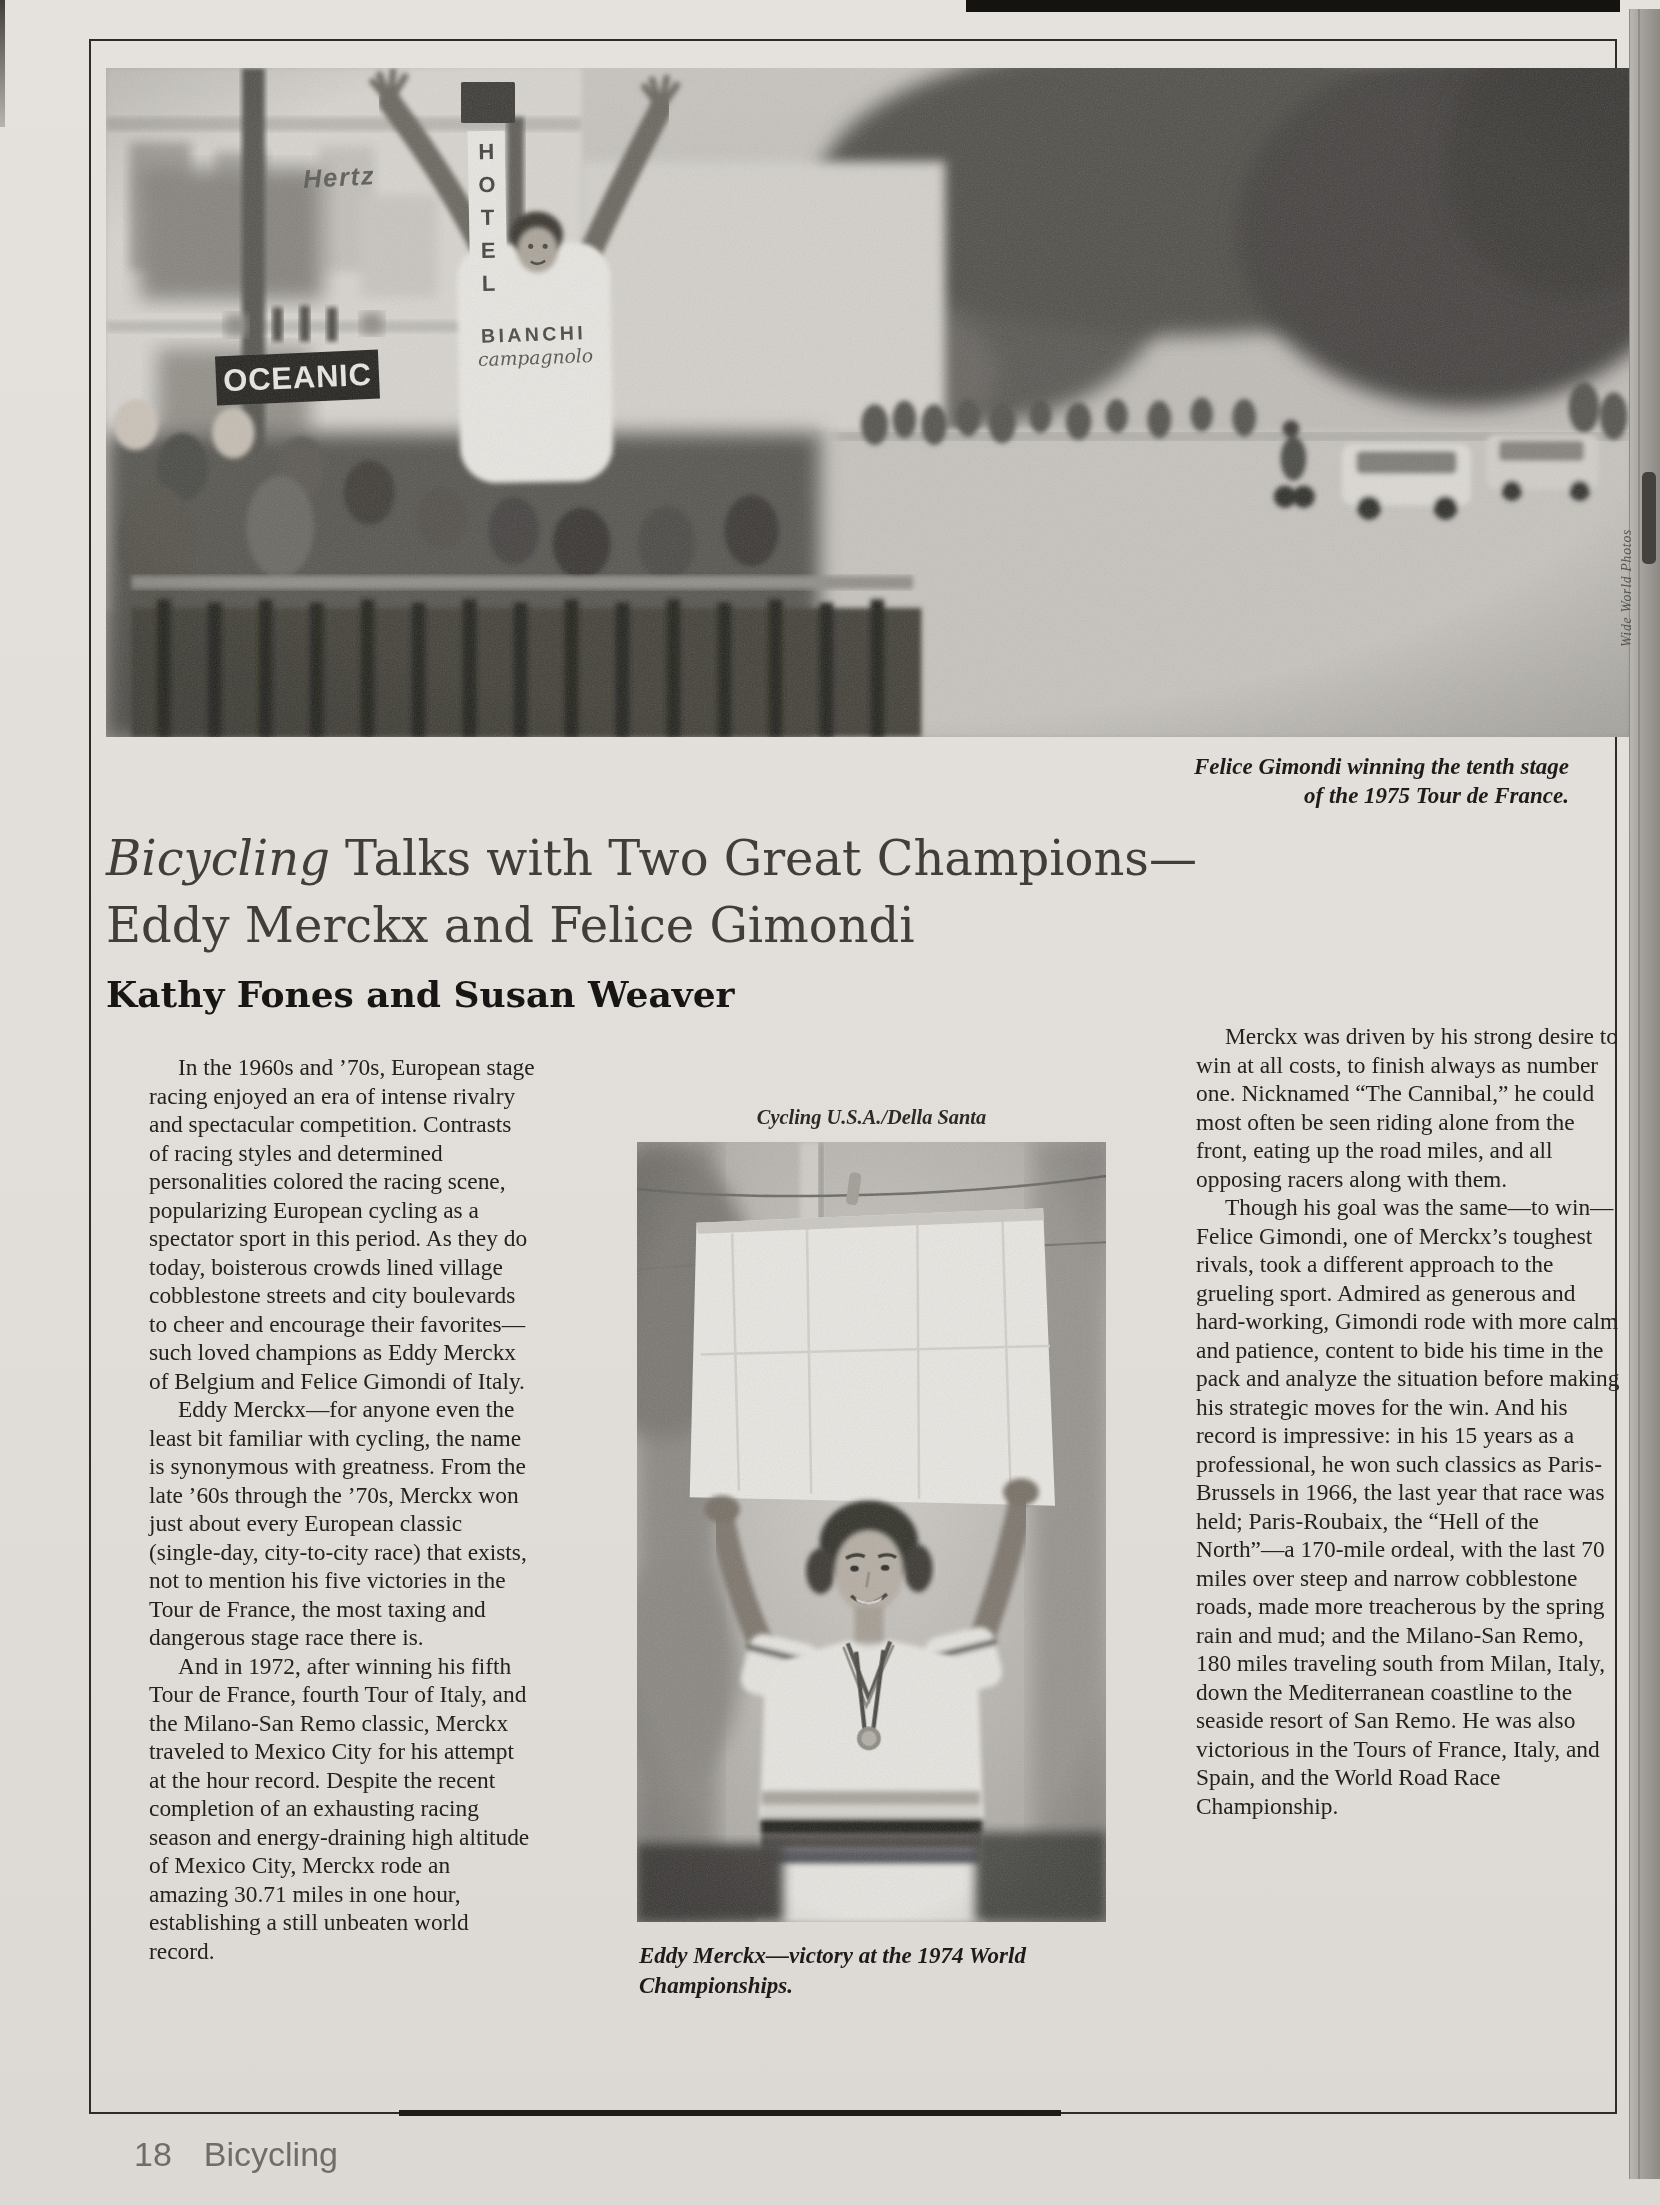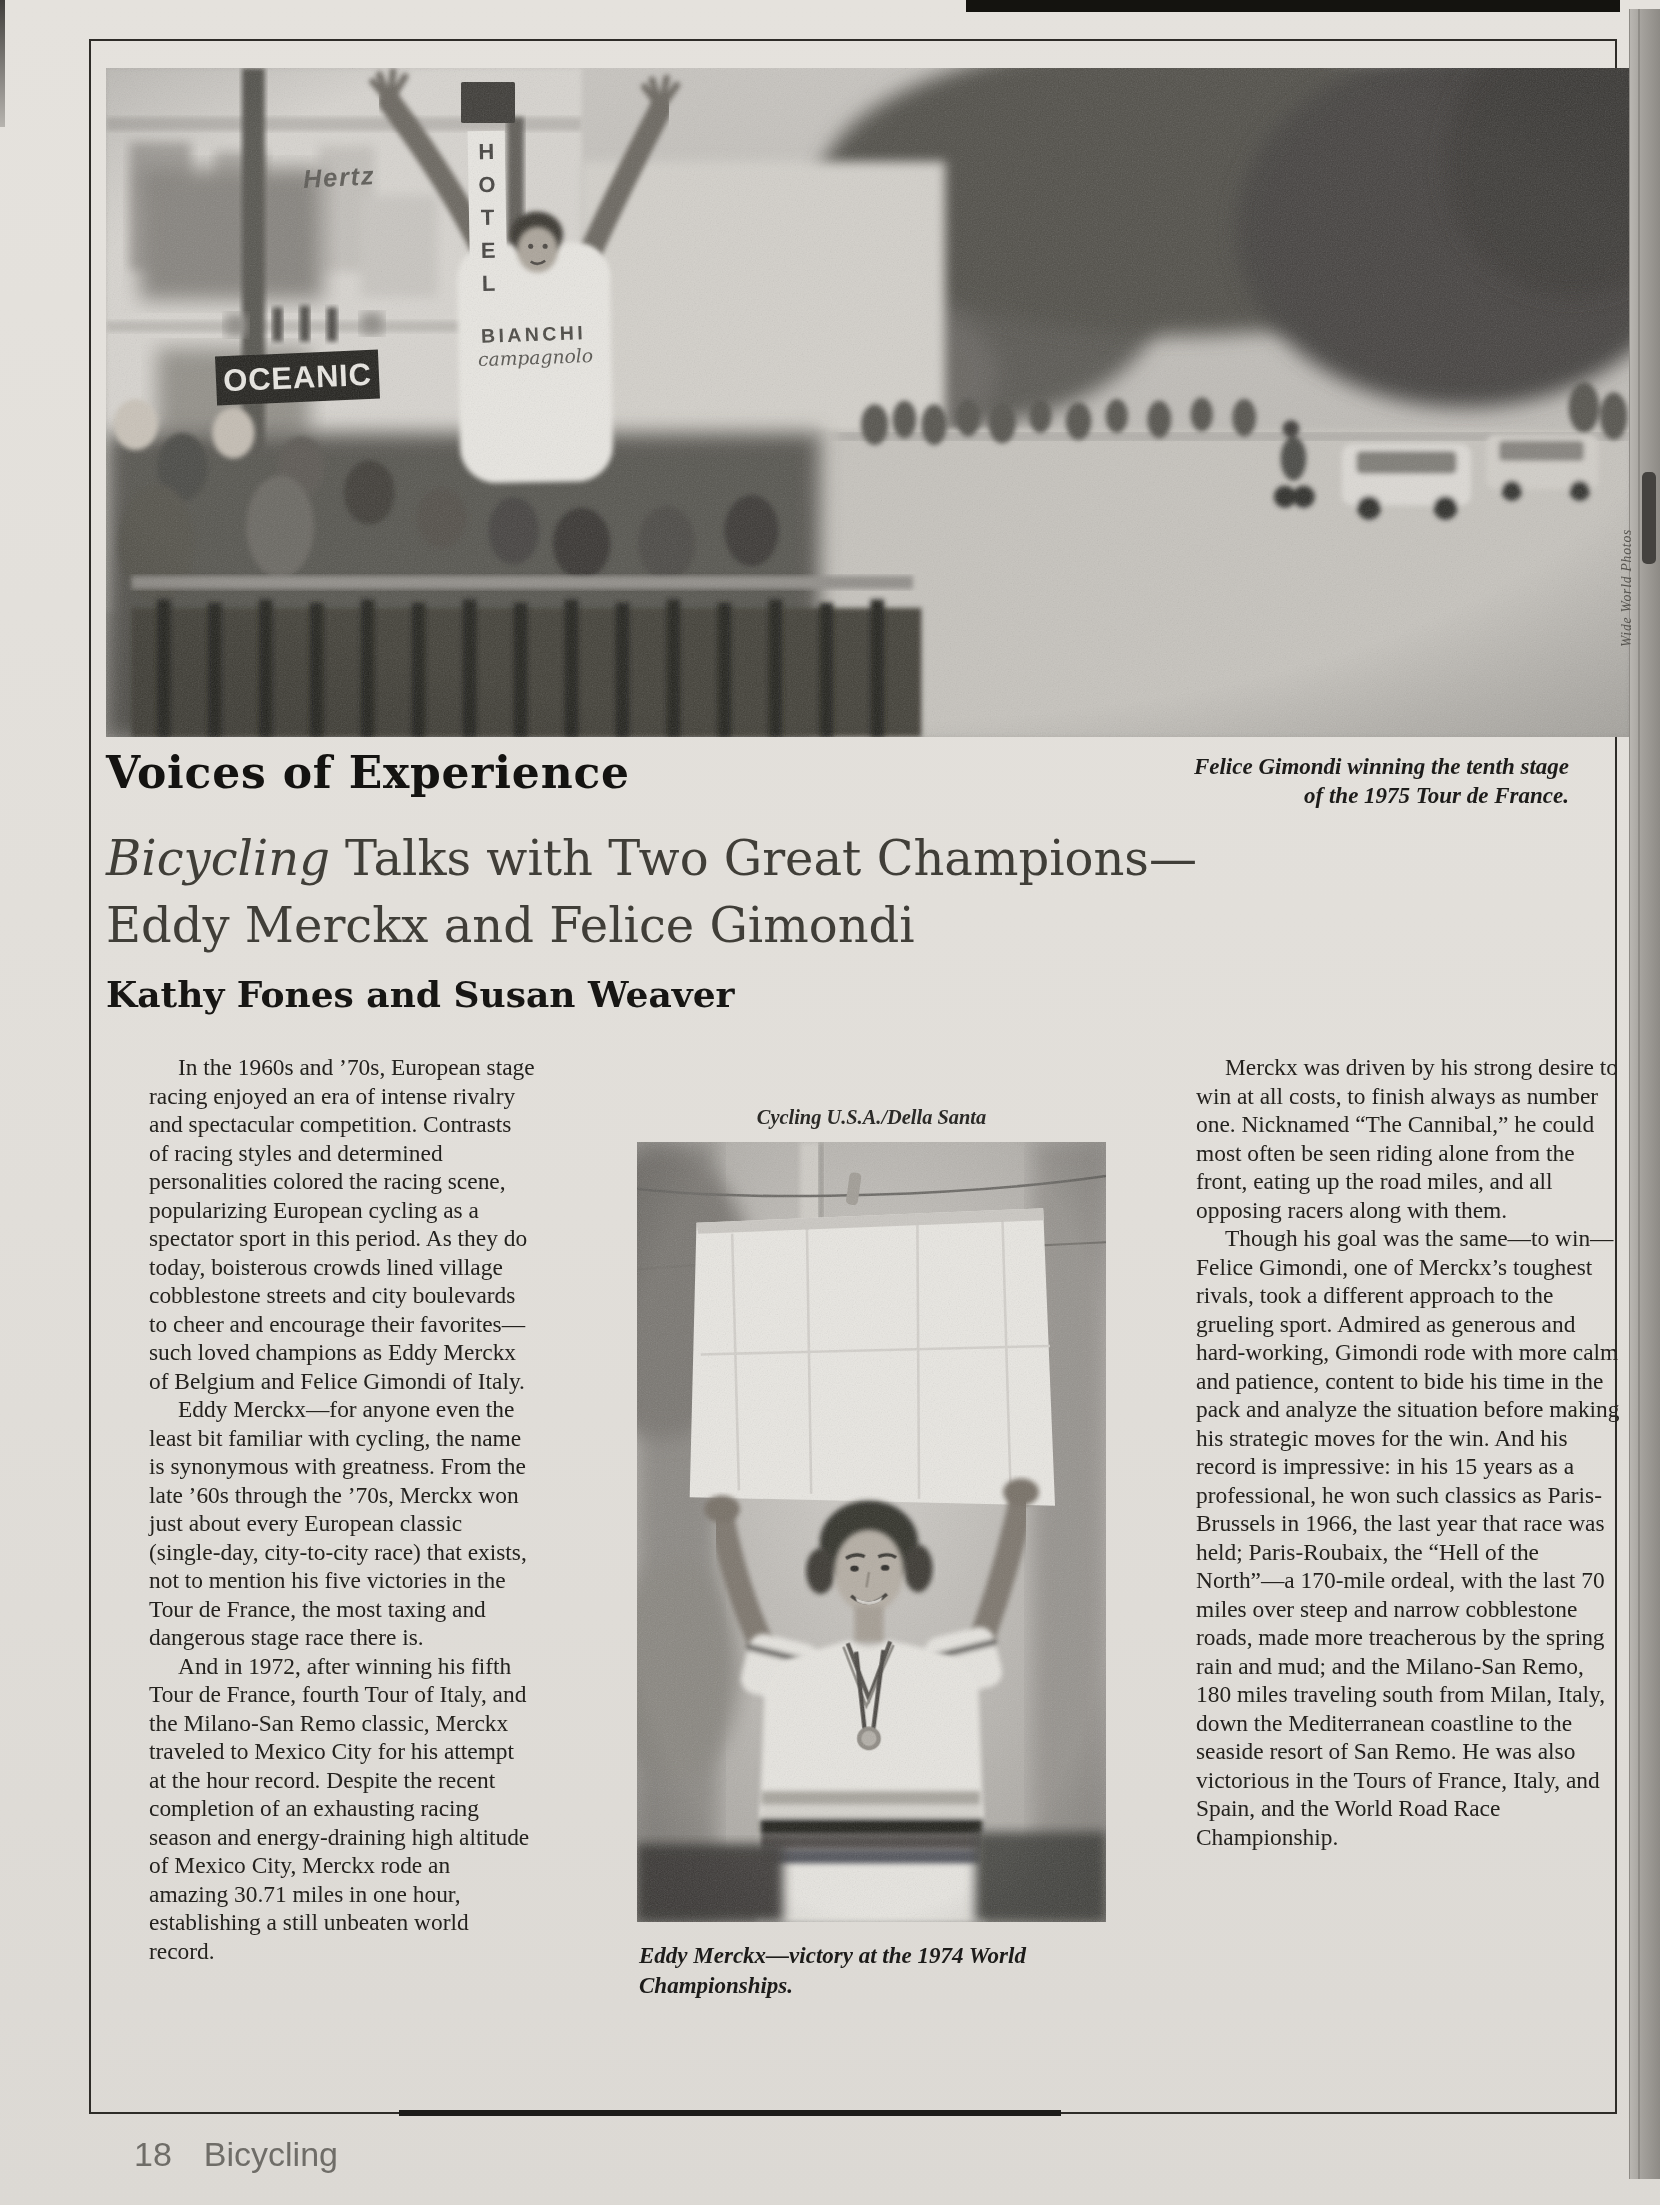--- a/index.html
+++ b/index.html
@@ -51,21 +51,21 @@
   .headline{left:106px;top:825px;width:1189px;font-family:"DejaVu Serif",serif;
         font-size:48px;line-height:67px;color:#403e38;font-weight:normal;}
   .headline i{font-style:italic;}
   .byline{left:106px;top:973px;font-family:"DejaVu Serif",serif;font-weight:bold;
         font-size:36px;color:#171614;}
 
   
   .col{font-size:23.4px;line-height:28.5px;color:#24221e;margin-left:43px;}
   .col p{margin:0;text-indent:29px;}
   .col-left{left:106px;top:1053px;width:386px;}
-  .col-right{left:1153px;top:1053px;width:426px;}
+  .col-right{left:1153px;top:1022px;width:426px;}
 
   
   .credit-center{left:637px;top:1106px;width:469px;text-align:center;
         font-style:italic;font-weight:bold;font-size:20.4px;color:#2b2a27;}
   .photo-center{left:637px;top:1142px;width:469px;height:780px;background:#b5b2ad;overflow:hidden;}
   .photo-center svg.scene{position:absolute;left:0;top:0;width:100%;height:100%;}
   .caption-merckx{left:639px;top:1941px;width:493px;
         font-style:italic;font-weight:bold;font-size:23px;line-height:30px;color:#1d1c1a;}
 
   .footer{left:134px;top:2135px;font-family:"Liberation Sans",sans-serif;
@@ -251,21 +251,20 @@
       <filter id="grainF">
           <feTurbulence type="fractalNoise" baseFrequency="0.7" numOctaves="2" stitchTiles="stitch"></feTurbulence>
           <feColorMatrix type="saturate" values="0"></feColorMatrix>
         </filter>
       <rect width="1793" height="788" filter="url(#grainF)"></rect>
     </svg>
   </div>
 
   <div class="abs photo-credit-vertical">Wide World Photos</div>
 
-  <div class="abs section-title">Voices of Experience</div>
 
   <div class="abs caption-gimondi">
     <div>Felice Gimondi winning the tenth stage</div>
     <div>of the 1975 Tour de France.</div>
   </div>
 
   <div class="abs byline">Kathy Fones and Susan Weaver</div>
 
   <div class="abs headline">
     <div><i>Bicycling</i><span> Talks with Two Great Champions—</span></div>

